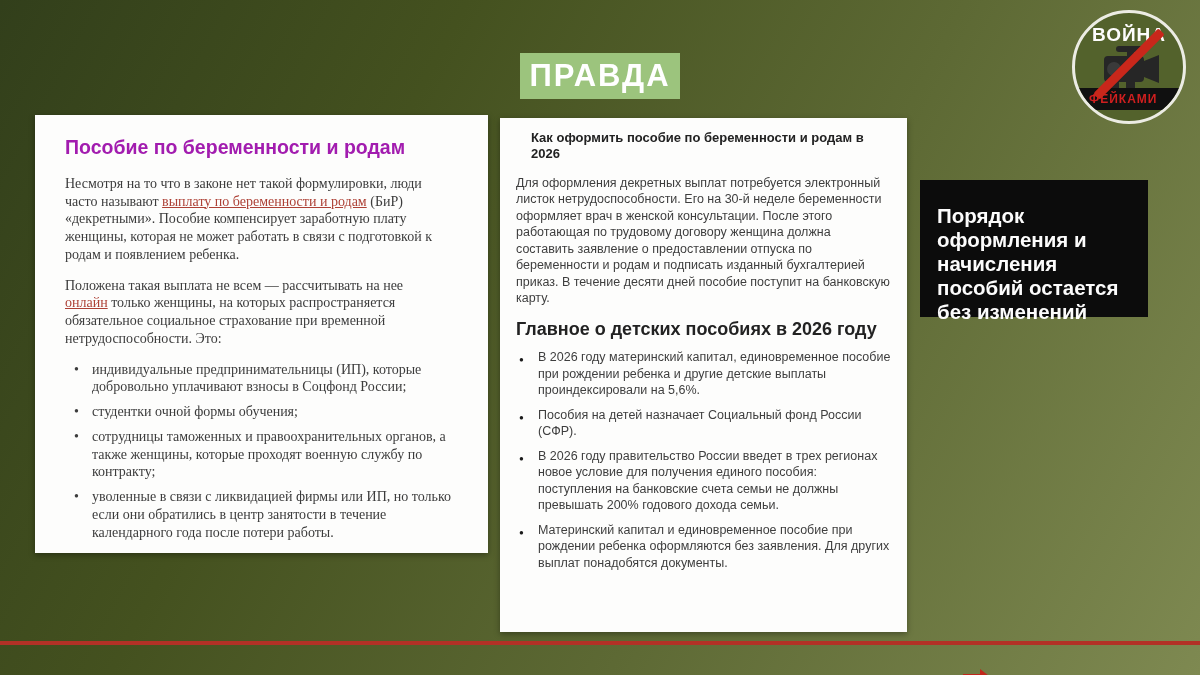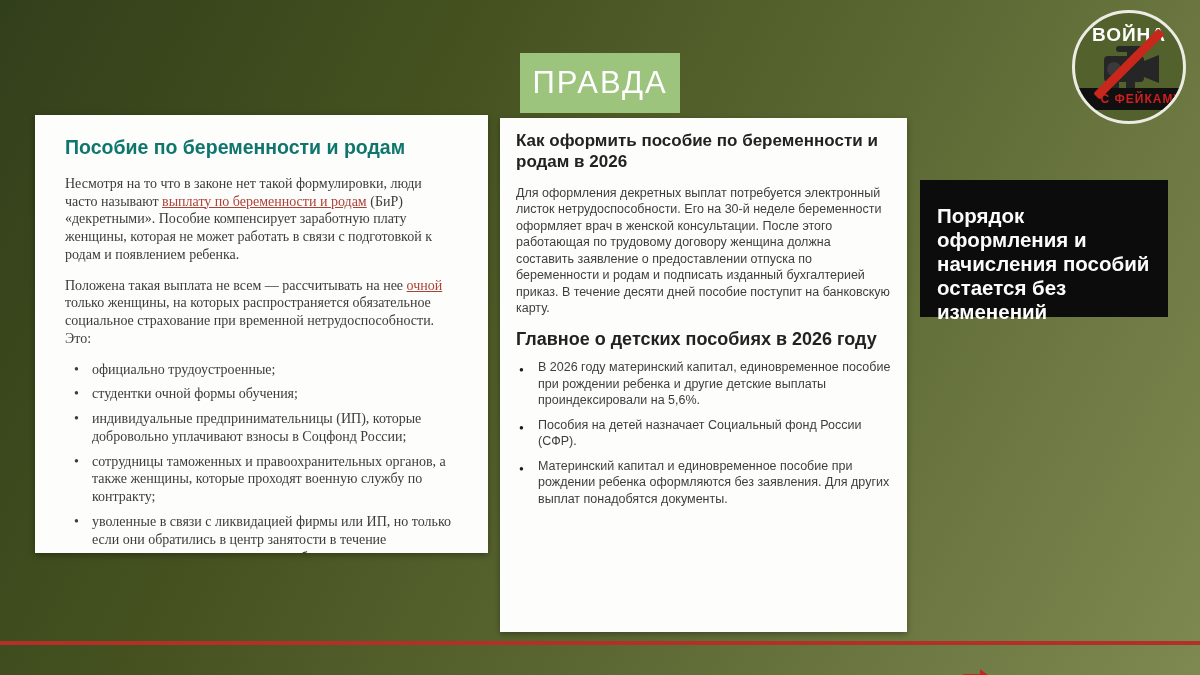--- a/index.html
+++ b/index.html
@@ -5,74 +5,74 @@
   html,body { margin:0; padding:0; }
   body { font-family:"Liberation Sans", sans-serif; }
   .canvas {
     position:relative; width:1200px; height:675px; overflow:hidden;
     background:linear-gradient(115deg,#31three 0%, #46531f 100%);
     background:linear-gradient(118deg,#323f1b 0%,#44511f 30%,#5d6934 62%,#7e8951 100%);
   }
 
   
   .pravda-badge {
-    position:absolute; left:520px; top:53px; width:160px; height:60px;
-    background:#9cc47d; color:#ffffff; font-weight:normal; font-size:31px;
+    position:absolute; left:520px; top:53px; width:160px; height:46px;
+    background:#9cc47d; color:#ffffff; font-weight:bold; font-size:31px;
     letter-spacing:2px; display:flex; align-items:center; justify-content:center;
   }
 
   
   .logo {
     position:absolute; left:1072px; top:10px; width:114px; height:114px;
     border-radius:50%; background:#53622c; border:3px solid #ecece4;
     box-sizing:border-box; overflow:hidden;
   }
   .logo-top { text-align:center; color:#fdfdfd; font-weight:bold; font-size:19px; margin-top:11px; letter-spacing:1px; }
   .logo-camera { position:absolute; left:21px; top:33px; }
   .logo-band {
     position:absolute; left:0; right:0; bottom:11px; height:22px; background:#101010;
-    color:#cf1f1f; font-weight:bold; font-size:12px; text-align:right; line-height:22px; letter-spacing:1px;
+    color:#cf1f1f; font-weight:bold; font-size:12px; text-align:left; line-height:22px; letter-spacing:1px;
   }
   .logo-slash {
     position:absolute; left:50%; top:47%; width:9px; height:92px; background:#c8271b;
     transform:translate(-50%,-50%) rotate(45deg); border-radius:2px;
   }
 
   
   .card { position:absolute; background:#fdfdfc; box-shadow:0 2px 6px rgba(0,0,0,0.35); overflow:hidden; box-sizing:border-box; }
 
   .card-left {
     left:35px; top:115px; width:453px; height:438px; padding:20px 26px 0 30px;
     font-family:"Liberation Serif", serif; color:#3c3c3c; font-size:14px; line-height:1.27;
   }
   .card-left .card-title {
     font-family:"Liberation Sans", sans-serif; font-size:19.5px; font-weight:bold;
-    color:#0f766e; margin:0 0 15px 0;
+    color:#a21caf; margin:0 0 15px 0;
   }
   .card-left p { margin:0 16px 13px 0; }
   .doc-link { color:#ad4136; text-decoration:underline; }
   .bullets { list-style:none; margin:2px 0 6px 0; padding:0; }
   .card-left .bullets li { position:relative; padding-left:27px; margin-bottom:7px; }
   .card-left .bullets li::before { content:"\2022"; position:absolute; left:9px; top:0; color:#3c3c3c; }
 
   .card-right {
     left:500px; top:118px; width:407px; height:514px; padding:10px 16px 6px 16px;
     font-size:12.5px; line-height:16.5px; color:#3e3e3e;
   }
   .card-right .card-title {
-    font-size:17px; font-weight:bold; line-height:1.25; color:#222222; margin:2px 0 12px 0;
+    font-size:13px; font-weight:bold; line-height:1.25; color:#222222; margin:2px 0 12px 15px;
   }
   .card-right p { margin:0 0 11px 0; }
   .card-right .card-subtitle { font-size:18px; font-weight:bold; color:#222222; margin:14px 0 12px 0; }
   .card-right .bullets li { position:relative; padding-left:22px; margin-bottom:8px; }
   .card-right .bullets li::before { content:"\25CF"; position:absolute; left:3px; top:3px; font-size:8px; color:#1a1a1a; }
 
   
   .note-box {
-    position:absolute; left:920px; top:180px; width:248px; height:137px; background:#0c0c0c;
+    position:absolute; left:920px; top:180px; width:228px; height:137px; background:#0c0c0c;
     color:#fcfcfc; font-weight:bold; font-size:20.5px; line-height:1.17; padding:24px 16px 0 17px;
     box-sizing:border-box;
   }
 
   
   .red-line { position:absolute; left:0; top:641px; width:1200px; height:4px; background:#b23126; }
   .footer { position:absolute; right:13px; top:648px; display:flex; align-items:center; gap:9px; }
   .arrow-icon { display:flex; align-items:center; }
   .arrow-shaft { width:17px; height:9px; background:#c1271b; }
   .arrow-head { width:0; height:0; border-left:13px solid #c1271b; border-top:10px solid transparent; border-bottom:10px solid transparent; }
@@ -102,38 +102,38 @@
     </div>
     <div class="logo-band">
       <span>С ФЕЙКАМИ</span>
     </div>
     <div class="logo-slash"></div>
   </div>
 
   <div class="card card-left">
     <div class="card-title">Пособие по беременности и родам</div>
     <p><span>Несмотря на то что в законе нет такой формулировки, люди часто называют </span><a href="#" class="doc-link">выплату по беременности и родам</a><span> (БиР) «декретными». Пособие компенсирует заработную плату женщины, которая не может работать в связи с подготовкой к родам и появлением ребенка.</span></p>
-    <p><span>Положена такая выплата не всем — рассчитывать на нее </span><a href="#" class="doc-link">очной</a><span> только женщины, на которых распространяется обязательное социальное страхование при временной нетрудоспособности. Это:</span></p>
+    <p><span>Положена такая выплата не всем — рассчитывать на нее </span><a href="#" class="doc-link">онлайн</a><span> только женщины, на которых распространяется обязательное социальное страхование при временной нетрудоспособности. Это:</span></p>
     <ul class="bullets">
-      <li>официально трудоустроенные;</li>
+      <li>индивидуальные предпринимательницы (ИП), которые добровольно уплачивают взносы в Соцфонд России;</li>
       <li>студентки очной формы обучения;</li>
-      <li>индивидуальные предпринимательницы (ИП), которые добровольно уплачивают взносы в Соцфонд России;</li>
       <li>сотрудницы таможенных и правоохранительных органов, а также женщины, которые проходят военную службу по контракту;</li>
       <li>уволенные в связи с ликвидацией фирмы или ИП, но только если они обратились в центр занятости в течение календарного года после потери работы.</li>
     </ul>
 
   </div>
 
   <div class="card card-right">
     <div class="card-title">Как оформить пособие по беременности и родам в 2026</div>
     <p>Для оформления декретных выплат потребуется электронный листок нетрудоспособности. Его на 30-й неделе беременности оформляет врач в женской консультации. После этого работающая по трудовому договору женщина должна составить заявление о предоставлении отпуска по беременности и родам и подписать изданный бухгалтерией приказ. В течение десяти дней пособие поступит на банковскую карту.</p>
     <div class="card-subtitle">Главное о детских пособиях в 2026 году</div>
     <ul class="bullets">
       <li>В 2026 году материнский капитал, единовременное пособие при рождении ребенка и другие детские выплаты проиндексировали на 5,6%.</li>
       <li>Пособия на детей назначает Социальный фонд России (СФР).</li>
+      <li>В 2026 году правительство России введет в трех регионах новое условие для получения единого пособия: поступления на банковские счета семьи не должны превышать 200% годового дохода семьи.</li>
       <li>Материнский капитал и единовременное пособие при рождении ребенка оформляются без заявления. Для других выплат понадобятся документы.</li>
 
     </ul>
   </div>
 
   <div class="note-box">
     <span>Порядок оформления и начисления пособий остается без изменений</span>
   </div>
 
   <div class="red-line"></div>

